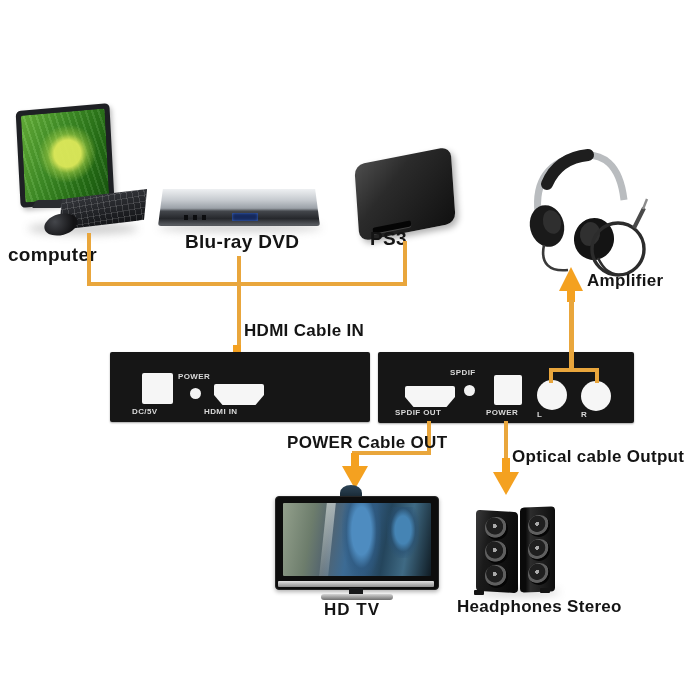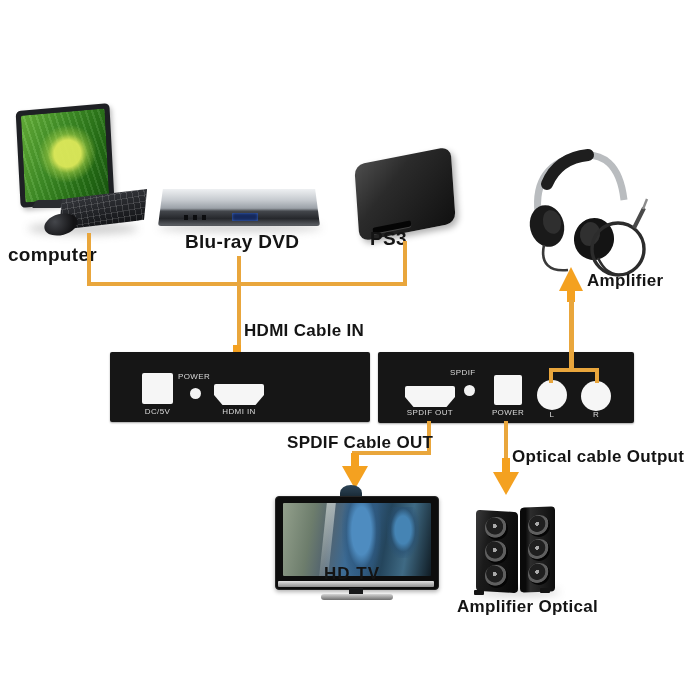--- a/index.html
+++ b/index.html
@@ -10,21 +10,21 @@
   .lbl{position:absolute;color:#141414;font-weight:700;letter-spacing:.3px;white-space:nowrap;}
   .lbl-lg{font-size:19px;}
   .lbl-md{font-size:17px;}
   
   .oline{position:absolute;background:#e9a63c;}
   .ar-shaft{position:absolute;background:#f4a120;}
   .ar-down{position:absolute;width:0;height:0;border-left:13px solid transparent;border-right:13px solid transparent;border-top:23px solid #f4a120;}
   .ar-up{position:absolute;width:0;height:0;border-left:12px solid transparent;border-right:12px solid transparent;border-bottom:24px solid #f4a120;}
   
   .panel{position:absolute;background:#161616;border-radius:2px;box-shadow:0 1px 2px rgba(0,0,0,.35);}
-  .plabel{position:absolute;color:#d9d9d9;font-size:8px;font-weight:400;letter-spacing:.4px;text-align:center;white-space:nowrap;}
+  .plabel{position:absolute;color:#d9d9d9;font-size:8px;font-weight:700;letter-spacing:.4px;white-space:nowrap;}
   .pport{position:absolute;background:#f6f6f6;}
   .pled{position:absolute;width:11px;height:11px;border-radius:50%;background:#f2f2f2;}
   .hdmi-shape{clip-path:polygon(0 0,100% 0,100% 52%,83% 100%,17% 100%,0 52%);border-radius:2px;}
   .round{border-radius:50%;}
   .sq{border-radius:2px;}
   
   .monitor{position:absolute;left:18px;top:107px;width:94px;height:97px;background:#1e2024;border-radius:5px;
            transform:rotate(-3deg) skewY(-2deg);box-shadow:2px 3px 5px rgba(0,0,0,.25);}
   .monitor .screen{position:absolute;inset:5px;border-radius:2px;
       background:
@@ -164,52 +164,52 @@
     <div class="pport round" style="left:159px;top:28px;width:30px;height:30px;"></div>
     <div class="plabel" style="left:159px;top:58px;width:30px;">L</div>
     <div class="pport round" style="left:203px;top:29px;width:30px;height:30px;"></div>
     <div class="plabel" style="left:203px;top:58px;width:30px;">R</div>
   </div>
 
   <div class="oline" style="left:427px;top:421px;width:4px;height:32px;"></div>
   <div class="oline" style="left:352px;top:451px;width:79px;height:4px;"></div>
   <div class="ar-shaft" style="left:351px;top:453px;width:8px;height:15px;"></div>
   <div class="ar-down" style="left:342px;top:466px;"></div>
-  <div class="lbl lbl-md" style="left:287px;top:433px;">SPDIF Cable OUT</div>
+  <div class="lbl lbl-md" style="left:287px;top:433px;">POWER Cable OUT</div>
 
   <div class="oline" style="left:504px;top:421px;width:4px;height:42px;"></div>
   <div class="ar-shaft" style="left:502px;top:458px;width:8px;height:16px;"></div>
   <div class="ar-down" style="left:493px;top:472px;"></div>
   <div class="lbl lbl-md" style="left:512px;top:447px;">Optical cable Output</div>
 
   <div class="abs">
     <div class="pop-head"></div>
     <div class="tv-frame">
       <div class="tv-screen">
         <div class="waterfall"></div>
         <div class="navi-main"></div>
         <div class="navi-right"></div>
       </div>
       <div class="tv-strip"></div>
     </div>
     <div class="tv-neck"></div>
     <div class="tv-base"></div>
   </div>
-  <div class="lbl lbl-md" style="left:324px;top:564px;letter-spacing:1px;">HD TV</div>
+  <div class="lbl lbl-md" style="left:324px;top:600px;letter-spacing:1px;">HD TV</div>
 
   <div class="abs">
     <div class="shadow" style="left:476px;top:588px;width:84px;height:8px;"></div>
     <div class="spk spk-l">
       <div class="drv" style="left:9px;top:6px;width:23px;height:23px;"></div>
       <div class="drv" style="left:9px;top:30px;width:23px;height:23px;"></div>
       <div class="drv" style="left:9px;top:54px;width:23px;height:23px;"></div>
     </div>
     <div class="spk spk-r">
       <div class="drv" style="left:8px;top:8px;width:22px;height:22px;"></div>
       <div class="drv" style="left:8px;top:32px;width:22px;height:22px;"></div>
       <div class="drv" style="left:8px;top:56px;width:22px;height:22px;"></div>
     </div>
     <div class="spk-foot" style="left:474px;top:590px;width:10px;height:5px;"></div>
     <div class="spk-foot" style="left:540px;top:588px;width:10px;height:5px;"></div>
   </div>
-  <div class="lbl lbl-md" style="left:457px;top:597px;">Amplifier Optical</div>
+  <div class="lbl lbl-md" style="left:457px;top:597px;">Headphones Stereo</div>
 
 </div>
 
 </body></html>

